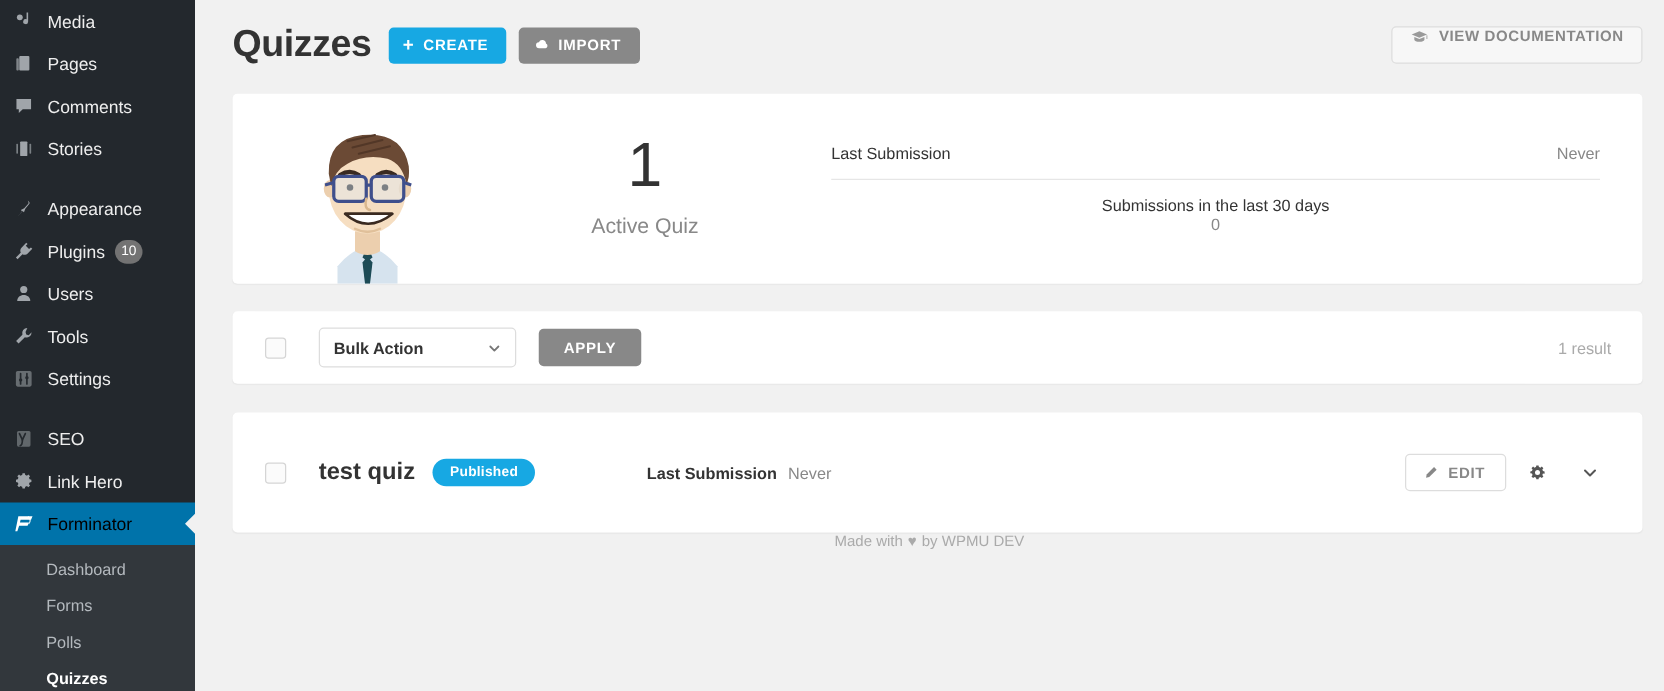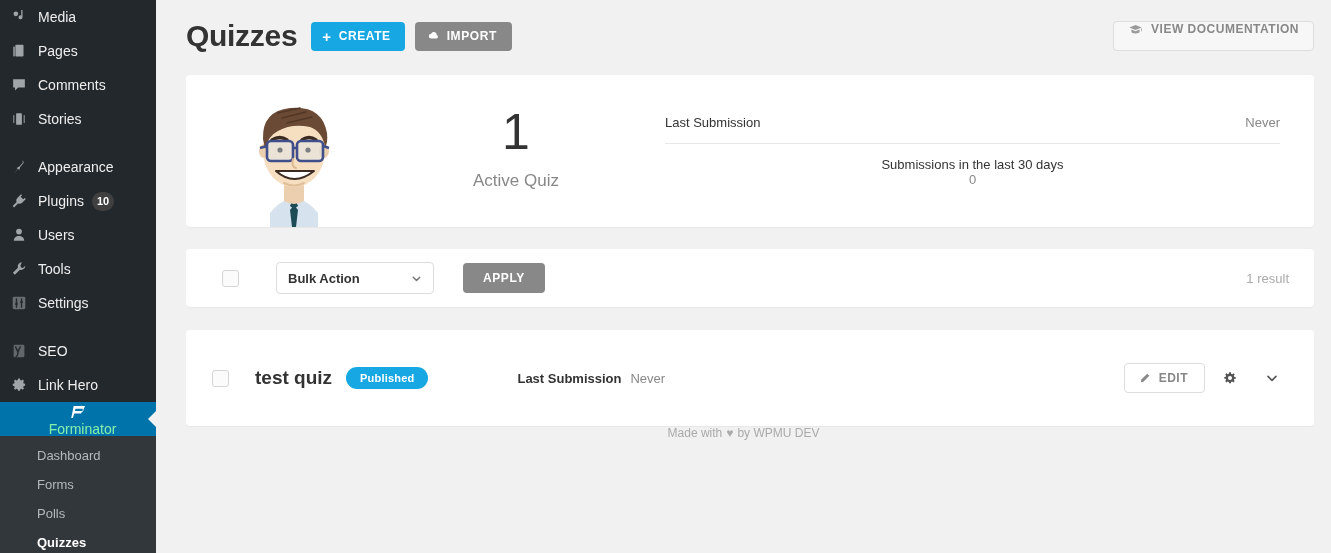--- a/index.html
+++ b/index.html
@@ -30,39 +30,39 @@
     width: 20px; min-width: 20px; height: 20px;
     display: flex; align-items: center; justify-content: center;
     margin-right: 9px;
     color: #a0a5aa;
   }
   .nav-item .ic svg { display: block; }
   .nav-label { font-size: 14px; line-height: 1; }
   .nav-sep { height: 14px; }
 
   .nav-item.active {
-    background: #0073aa; color: #86efac; flex-direction: column;
+    background: #0073aa; color: #000000;
   }
   .nav-item.active .ic { color: #ffffff; }
   .nav-item.active .arrow {
     position: absolute; right: -1px; top: 50%;
     transform: translateY(-50%);
     width: 0; height: 0;
     border-top: 9px solid transparent;
     border-bottom: 9px solid transparent;
     border-right: 9px solid #f1f1f1;
   }
 
   .badge-count {
     display: inline-flex; align-items: center; justify-content: center;
     min-width: 19px; height: 19px; padding: 0 5px;
     margin-left: 8px;
-    background: #404040; color: #ffffff;
+    background: #737373; color: #ffffff;
     border-radius: 10px;
-    font-size: 11px; font-weight: bold;
+    font-size: 11px; font-weight: normal;
     line-height: 1;
   }
 
   .submenu { background: #32373c; padding: 6px 0 8px 0; }
   .submenu-item {
     display: block; padding: 6px 0 6px 14px;
     color: #b4b9be; font-size: 13px; cursor: pointer;
     line-height: 1.3;
     margin-left: 23px;
   }
@@ -167,22 +167,21 @@
   }
   .stat-row + .stat-row { border-top: 1px solid #e6e6e6; flex-direction: column; }
   .stat-label { color: #333333; }
   .stat-value { color: #888888; }
 
   
   .bulk-card {
     margin-top: 22px;
     height: 58px;
     display: flex; align-items: center;
-    padding: 0 25px 0 36px;
-    gap: 11px;
+    padding: 0 25px 0 26px;
   }
   .cbx {
     width: 17px; height: 17px;
     border: 1px solid #d5d5d5; border-radius: 3px;
     background: #fbfbfb; cursor: pointer;
     min-width: 17px;
   }
   .bulk-select {
     margin-left: 26px;
     width: 158px; height: 32px;

